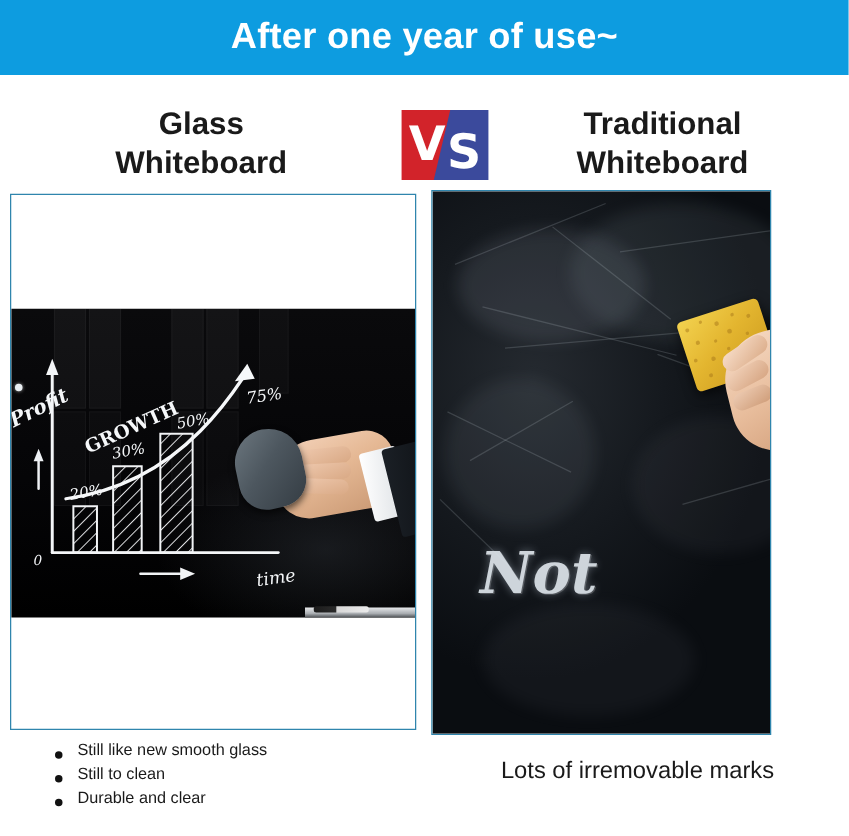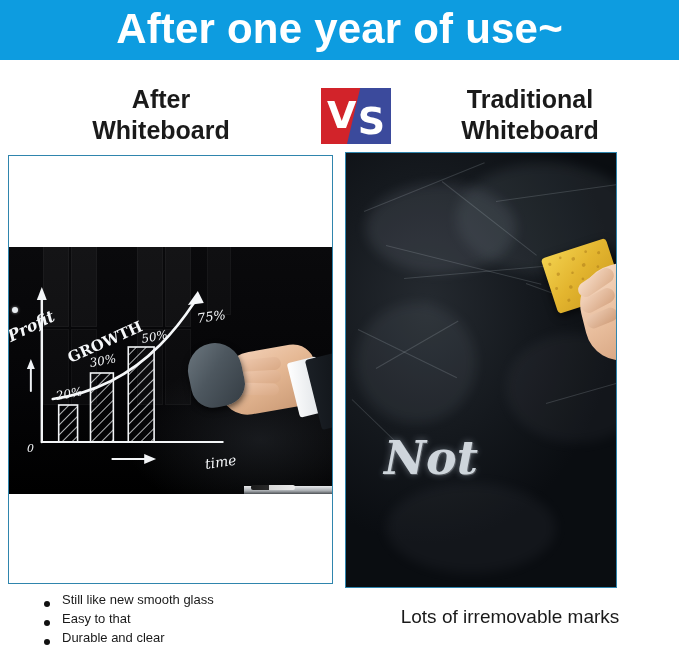--- a/index.html
+++ b/index.html
@@ -22,21 +22,21 @@
     left: 0; top: 0;
     width: 679px;
     height: 60px;
     background: #0d9ce0;
     display: flex;
     align-items: center;
     justify-content: center;
   }
   #header-title {
     color: #ffffff;
-    font-size: 42px;
+    font-size: 29px;
     font-weight: bold;
     letter-spacing: 0.2px;
     line-height: 1;
     white-space: nowrap;
     margin-top: -2px;
   }
 
   
   .col-title {
     position: absolute;
@@ -310,21 +310,21 @@
   }
 </style>
 </head>
 <body>
 
 <div id="header-banner">
   <div id="header-title">After one year of use~</div>
 </div>
 
 <div id="title-left" class="col-title">
-  <div>After</div>
+  <div>Glass</div>
   <div>Whiteboard</div>
 </div>
 
 <div id="title-right" class="col-title">
   <div>Traditional</div>
   <div>Whiteboard</div>
 </div>
 
 <div id="vs-badge">
   <div class="vs-half vs-red"></div>
@@ -455,19 +455,19 @@
       <div class="finger" style="left:-2px; top:40px; width:36px; height:15px; transform:rotate(-28deg); background:linear-gradient(160deg,#f2d2ba,#d6a582);"></div>
       <div class="finger" style="left:4px;  top:58px; width:32px; height:14px; transform:rotate(-22deg); background:linear-gradient(160deg,#edcbb2,#cf9d79);"></div>
       <div id="cuff-right"></div>
       <div id="sleeve-right"></div>
     </div>
   </div>
 </div>
 
 <ul id="bullets-left">
   <li>Still like new smooth glass</li>
-  <li>Easy to that</li>
+  <li>Still to clean</li>
   <li>Durable and clear</li>
 </ul>
 
 <div id="caption-right">
   <div>Lots of irremovable marks</div>
 </div>
 
 </body></html>

